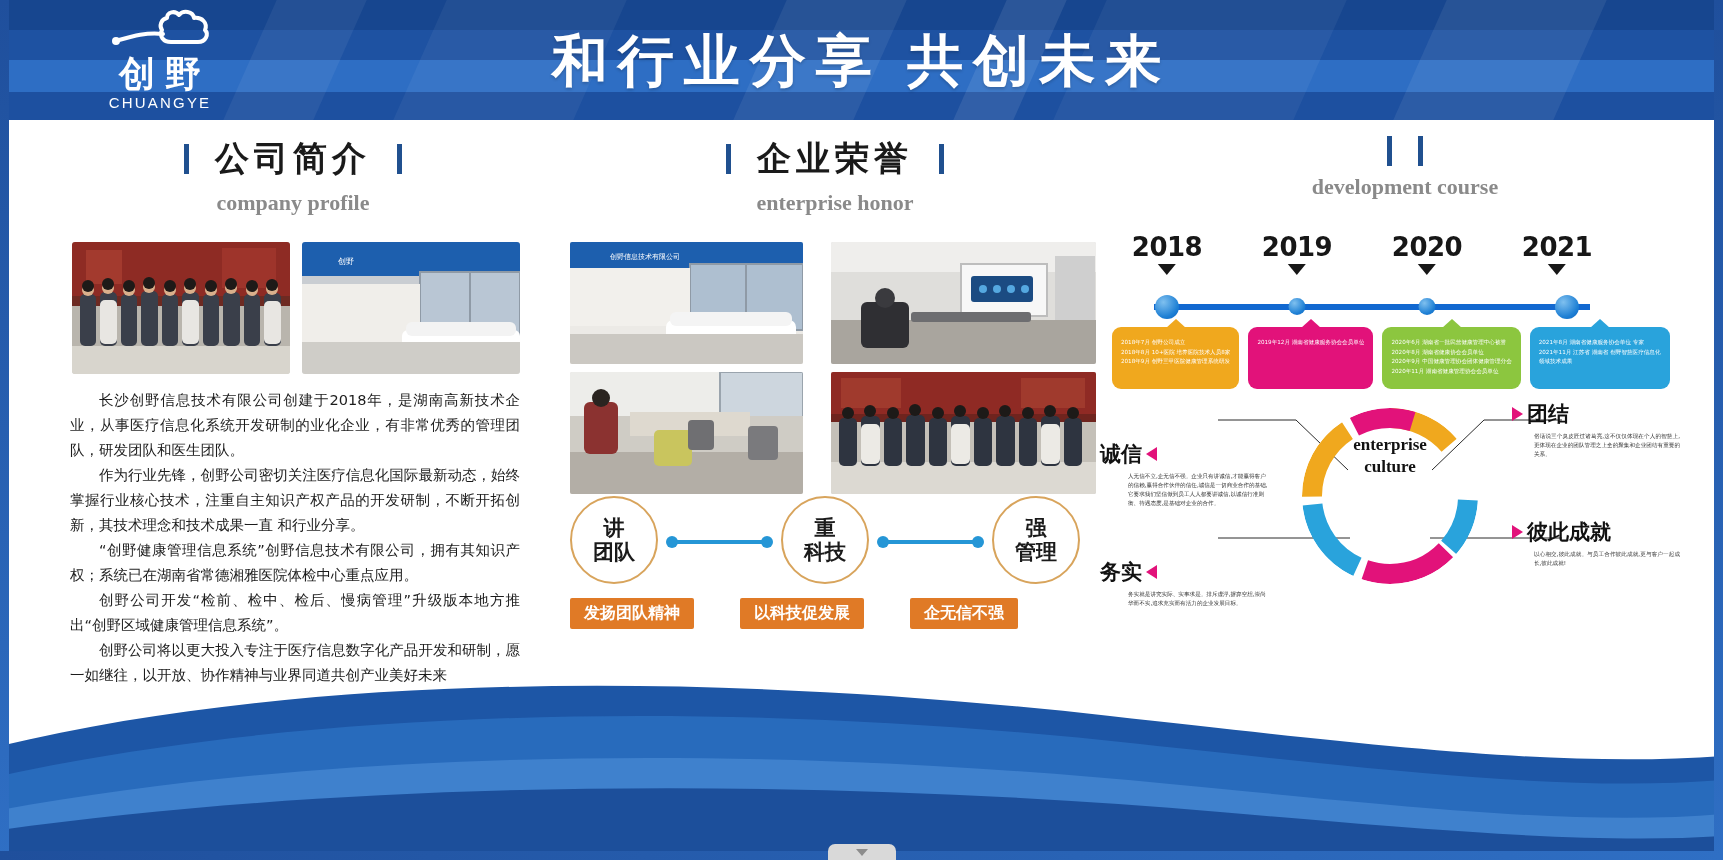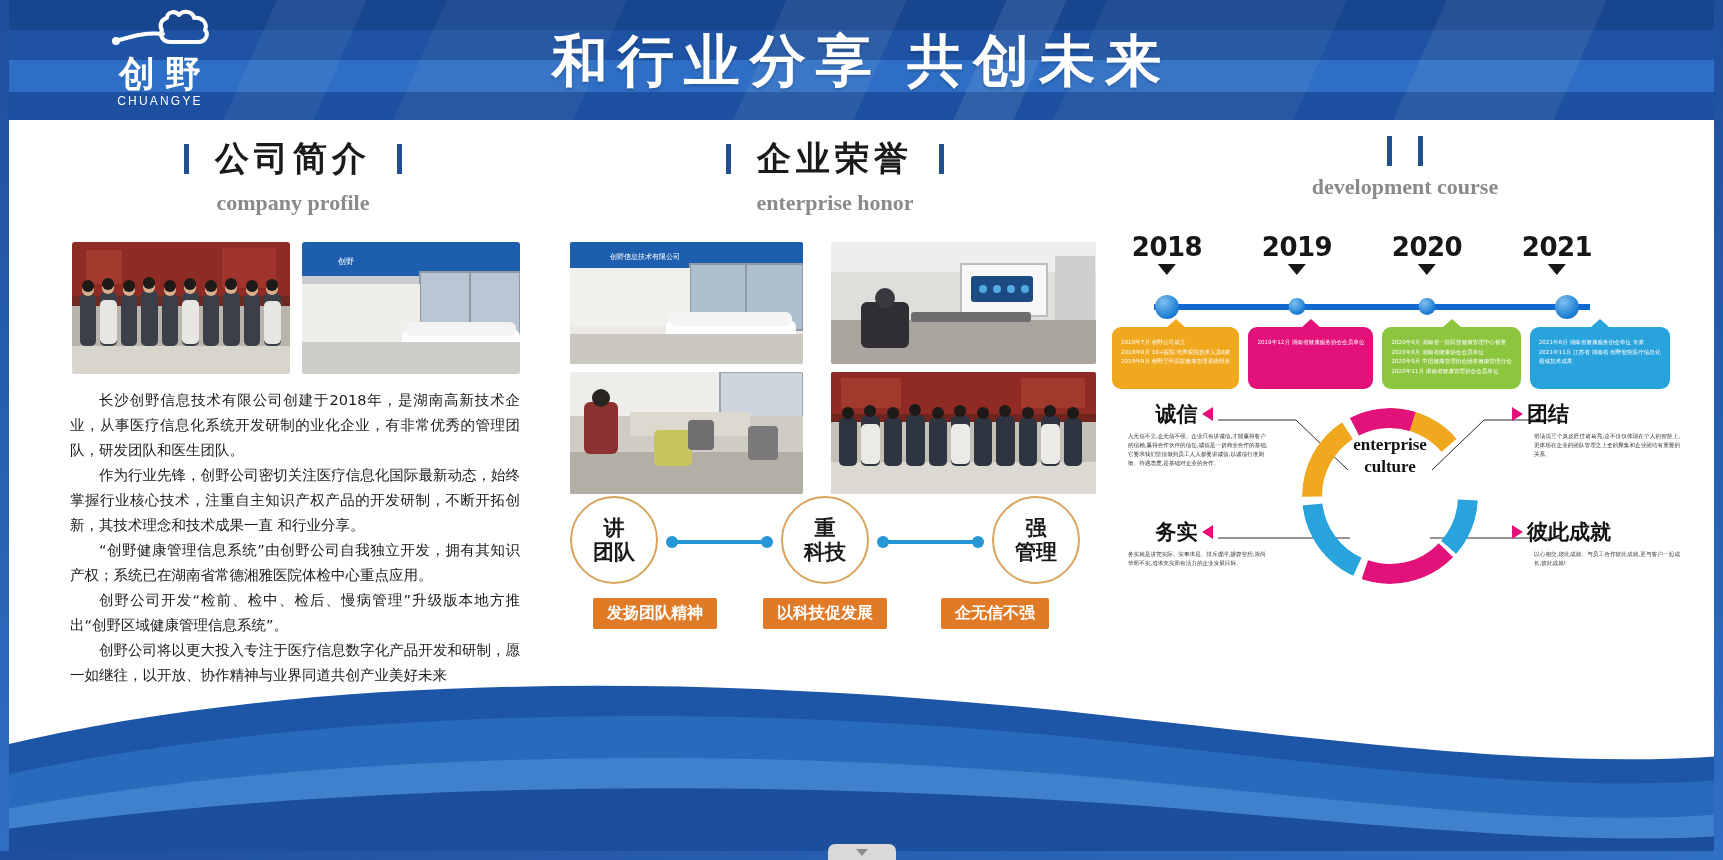--- a/index.html
+++ b/index.html
@@ -67,21 +67,21 @@
   }
   #logo .cloud-wrap { position: absolute; left: 0; top: 0; width: 170px; height: 52px; }
   #logo .cn {
     position: absolute; left: 0; top: 42px; width: 170px;
     font-family: "Liberation Serif", "DejaVu Serif", serif;
     font-size: 36px; font-weight: 700; color: #ffffff;
     letter-spacing: 10px; text-indent: 10px;
   }
   #logo .en {
     position: absolute; left: 0; top: 86px; width: 170px;
-    font-size: 12px; color: #ffffff; letter-spacing: 2.2px;
+    font-size: 15px; color: #ffffff; letter-spacing: 2.2px;
     font-weight: 400;
   }
 
   #main-title {
     position: absolute; left: 0; top: 24px; width: 1723px;
     text-align: center;
     font-family: "Liberation Sans", "DejaVu Sans", sans-serif;
     font-size: 56px; font-weight: 700; color: #ffffff;
     letter-spacing: 10px;
     z-index: 6;
@@ -160,21 +160,21 @@
   .fconn .line {
     position: absolute; left: 14px; right: 14px; top: 44px; height: 4px; background: #2596d6;
   }
   .fconn .dot {
     position: absolute; top: 40px; width: 12px; height: 12px; border-radius: 50%; background: #2596d6;
   }
   .fconn .dot.l { left: 8px; }
   .fconn .dot.r { right: 8px; }
 
   .flow-tags { position: absolute; left: 0; top: 108px; width: 510px; display: flex; }
-  .flow-tag-slot { flex: 1 1 0; display: flex; justify-content: center; }
+  .flow-tag-slot { flex: 1 1 0; display: flex; }
   .flow-tag {
     background: #e07a26; color: #ffffff;
     font-family: "DejaVu Sans", "Liberation Sans", sans-serif;
     font-weight: 700; font-size: 16px;
     padding: 5px 14px; border-radius: 2px; white-space: nowrap;
   }
 
   
   .timeline { position: absolute; left: -28px; top: 112px; width: 540px; height: 140px; }
   .tl-years { position: absolute; left: 0; top: 0; width: 540px; height: 46px; }
@@ -244,21 +244,21 @@
     font-family: "DejaVu Sans", "Liberation Sans", sans-serif;
     font-size: 5.6px; line-height: 9px; color: #333; text-align: justify;
   }
   .arrow-l { width: 0; height: 0; border-top: 7px solid transparent; border-bottom: 7px solid transparent; border-right: 11px solid #e2127a; }
   .arrow-r { width: 0; height: 0; border-top: 7px solid transparent; border-bottom: 7px solid transparent; border-left: 11px solid #e2127a; }
 
   .q-tl { left: 0;   top: 18px;  text-align: left; }
   .q-tr { left: 412px; top: 18px; text-align: left; }
   .q-bl { left: 0;   top: 136px; text-align: left; }
   .q-br { left: 412px; top: 136px; text-align: left; }
-  .q-tl .q-head, .q-bl .q-head { justify-content: center; }
+  .q-tl .q-head, .q-bl .q-head { justify-content: flex-start; margin-top: 40px; }
   .q-tl .q-body, .q-bl .q-body { text-align: left; padding-left: 28px; }
   .q-tr .q-body, .q-br .q-body { padding-left: 22px; }
 
   
   #bottom {
     position: absolute; left: 0; top: 660px; width: 1723px; height: 200px;
     overflow: hidden;
   }
 
   
@@ -389,21 +389,21 @@
             <rect x="104" y="80" width="110" height="14" rx="6" fill="#f3f3f3"></rect>
             <rect x="0" y="100" width="218" height="32" fill="#cfcdc8"></rect>
             <text x="36" y="22" font-family="DejaVu Sans" font-size="8" fill="#ffffff">创野</text>
           </svg>
         </div>
       </div>
 
       <div class="profile-text">
         <p>长沙创野信息技术有限公司创建于2018年，是湖南高新技术企业，从事医疗信息化系统开发研制的业化企业，有非常优秀的管理团队，研发团队和医生团队。</p>
         <p>作为行业先锋，创野公司密切关注医疗信息化国际最新动态，始终掌握行业核心技术，注重自主知识产权产品的开发研制，不断开拓创新，其技术理念和技术成果一直 和行业分享。</p>
-        <p>“创野健康管理信息系统”由创野公司自我独立开发，拥有其知识产权；系统已在湖南省常德湘雅医院体检中心重点应用。</p>
+        <p>“创野健康管理信息系统”创野信息技术有限公司，拥有其知识产权；系统已在湖南省常德湘雅医院体检中心重点应用。</p>
         <p>创野公司开发“检前、检中、检后、慢病管理”升级版本地方推出“创野区域健康管理信息系统”。</p>
         <p>创野公司将以更大投入专注于医疗信息数字化产品开发和研制，愿一如继往，以开放、协作精神与业界同道共创产业美好未来</p>
       </div>
     </div>
 
     <div class="col col-mid">
       <div class="sec-head">
         <div class="cn-row">
           <span class="tick"></span>
           <span class="cn">企业荣誉</span>

